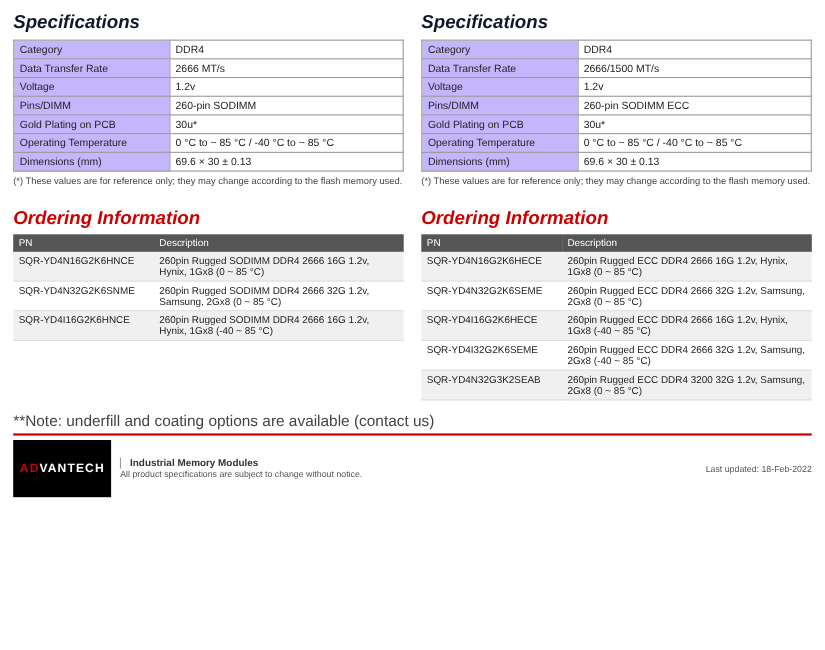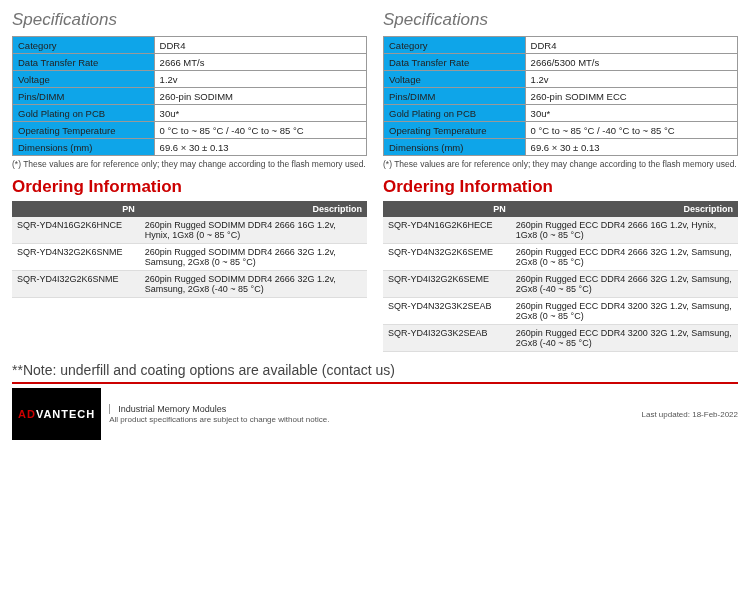--- a/index.html
+++ b/index.html
@@ -14,63 +14,64 @@
     }
     .two-col {
       display: flex;
       gap: 16px;
     }
     .col {
       flex: 1;
     }
     h2.section-title {
       font-size: 17px;
-      font-weight: normal;
-      color: #737373;
+      font-weight: bold;
+      color: #0f172a;
       font-style: italic;
       margin-bottom: 6px;
     }
     table.spec-table {
       width: 100%;
       border-collapse: collapse;
       font-size: 9.5px;
     }
     table.spec-table td {
       border: 1px solid #999;
       padding: 2.5px 5px;
       vertical-align: top;
     }
     table.spec-table td:first-child {
       width: 40%;
-      background: #0ea5e9;
+      background: #c4b5fd;
     }
     .footnote {
       font-size: 8.5px;
       color: #444;
       margin-top: 3px;
       margin-bottom: 8px;
     }
     h2.order-title {
       font-size: 17px;
       font-weight: bold;
       color: #cc0000;
+      font-style: italic;
       margin-bottom: 4px;
-      margin-top: 8px;
+      margin-top: 20px;
     }
     table.order-table {
       width: 100%;
       border-collapse: collapse;
       font-size: 9px;
     }
     table.order-table th {
       background: #555;
       color: #fff;
       padding: 3px 5px;
-      text-align: right;
-      font-weight: bold;
+      text-align: left;
+      font-weight: normal;
     }
     table.order-table td {
       padding: 3px 5px;
       vertical-align: top;
       border-bottom: 1px solid #ddd;
     }
     table.order-table tr:nth-child(odd) td {
       background: #f0f0f0;
     }
     table.order-table tr:nth-child(even) td {
@@ -106,21 +107,21 @@
       font-weight: bold;
       font-size: 11px;
       padding: 20px 6px;
       letter-spacing: 1px;
     }
     .footer-logo span.adv {
       color: #cc0000;
     }
     .footer-tagline {
       font-size: 9px;
-      font-weight: normal;
+      font-weight: bold;
       color: #333;
       border-left: 1px solid #999;
       padding-left: 8px;
     }
     .footer-sub {
       font-size: 8px;
       color: #555;
       text-align: right;
     }
     .footer-right {
@@ -184,38 +185,38 @@
       <tbody id="left-order-tbody">
           <tr>
             <td>SQR-YD4N16G2K6HNCE</td>
             <td>260pin Rugged SODIMM DDR4 2666 16G 1.2v, Hynix, 1Gx8 (0 ~ 85 °C)</td>
           </tr>
           <tr>
             <td>SQR-YD4N32G2K6SNME</td>
             <td>260pin Rugged SODIMM DDR4 2666 32G 1.2v, Samsung, 2Gx8 (0 ~ 85 °C)</td>
           </tr>
           <tr>
-            <td>SQR-YD4I32G2K6SNME</td>
-            <td>260pin Rugged SODIMM DDR4 2666 32G 1.2v, Samsung, 2Gx8 (-40 ~ 85 °C)</td>
+            <td>SQR-YD4I16G2K6HNCE</td>
+            <td>260pin Rugged SODIMM DDR4 2666 16G 1.2v, Hynix, 1Gx8 (-40 ~ 85 °C)</td>
           </tr>
         </tbody>
     </table>
   </div>
 
   <div class="col">
     <h2 class="section-title">Specifications</h2>
     <table class="spec-table">
       <tbody id="right-spec-tbody">
           <tr>
             <td>Category</td>
             <td>DDR4</td>
           </tr>
           <tr>
             <td>Data Transfer Rate</td>
-            <td>2666/5300 MT/s</td>
+            <td>2666/1500 MT/s</td>
           </tr>
           <tr>
             <td>Voltage</td>
             <td>1.2v</td>
           </tr>
           <tr>
             <td>Pins/DIMM</td>
             <td>260-pin SODIMM ECC</td>
           </tr>
           <tr>
@@ -244,30 +245,30 @@
       <tbody id="right-order-tbody">
           <tr>
             <td>SQR-YD4N16G2K6HECE</td>
             <td>260pin Rugged ECC DDR4 2666 16G 1.2v, Hynix, 1Gx8 (0 ~ 85 °C)</td>
           </tr>
           <tr>
             <td>SQR-YD4N32G2K6SEME</td>
             <td>260pin Rugged ECC DDR4 2666 32G 1.2v, Samsung, 2Gx8 (0 ~ 85 °C)</td>
           </tr>
           <tr>
+            <td>SQR-YD4I16G2K6HECE</td>
+            <td>260pin Rugged ECC DDR4 2666 16G 1.2v, Hynix, 1Gx8 (-40 ~ 85 °C)</td>
+          </tr>
+          <tr>
             <td>SQR-YD4I32G2K6SEME</td>
             <td>260pin Rugged ECC DDR4 2666 32G 1.2v, Samsung, 2Gx8 (-40 ~ 85 °C)</td>
           </tr>
           <tr>
             <td>SQR-YD4N32G3K2SEAB</td>
             <td>260pin Rugged ECC DDR4 3200 32G 1.2v, Samsung, 2Gx8 (0 ~ 85 °C)</td>
-          </tr>
-          <tr>
-            <td>SQR-YD4I32G3K2SEAB</td>
-            <td>260pin Rugged ECC DDR4 3200 32G 1.2v, Samsung, 2Gx8 (-40 ~ 85 °C)</td>
           </tr>
         </tbody>
     </table>
   </div>
 </div>
 
 <div class="bottom-note">**Note: underfill and coating options are available (contact us)</div>
 
 <div class="footer">
   <div class="footer-left">

